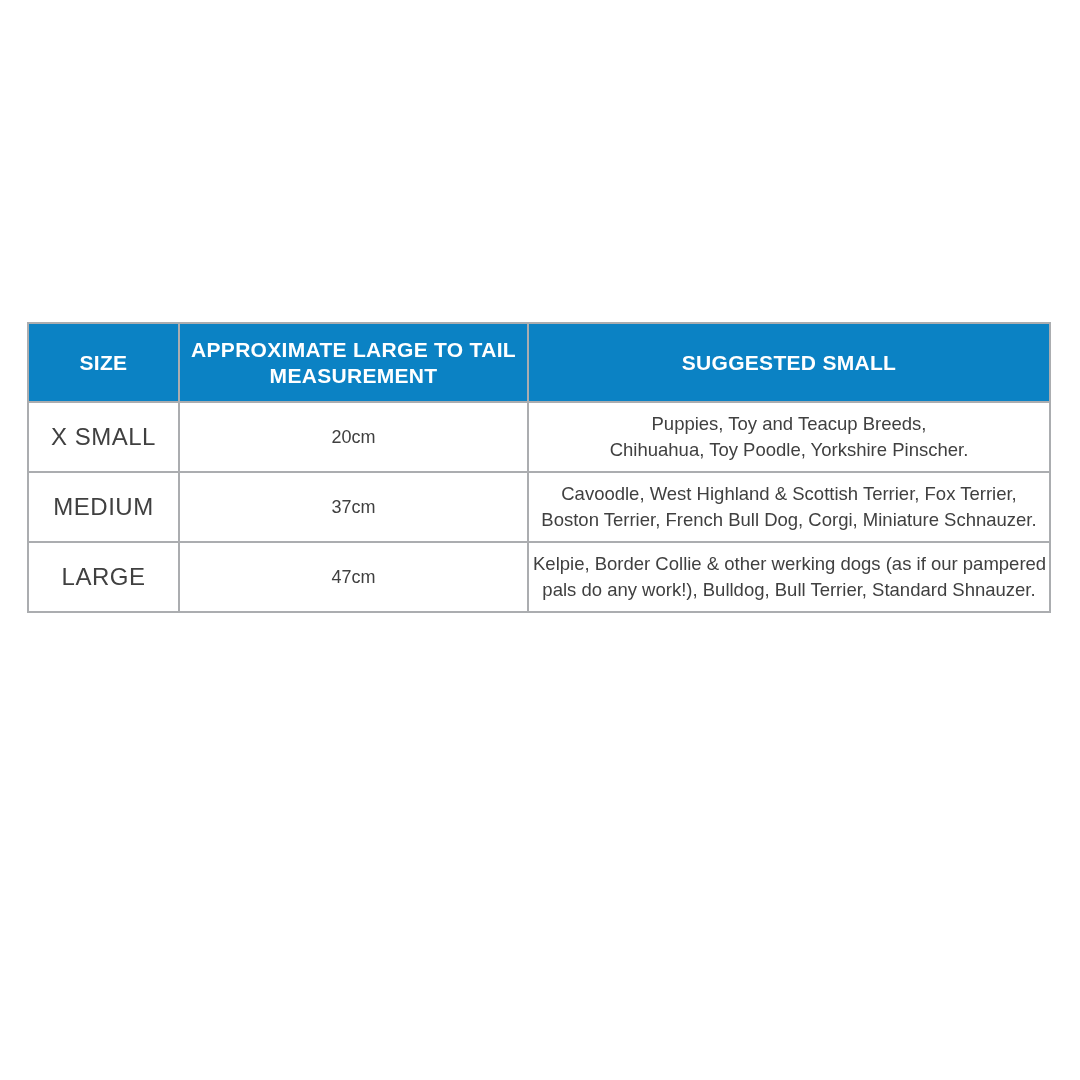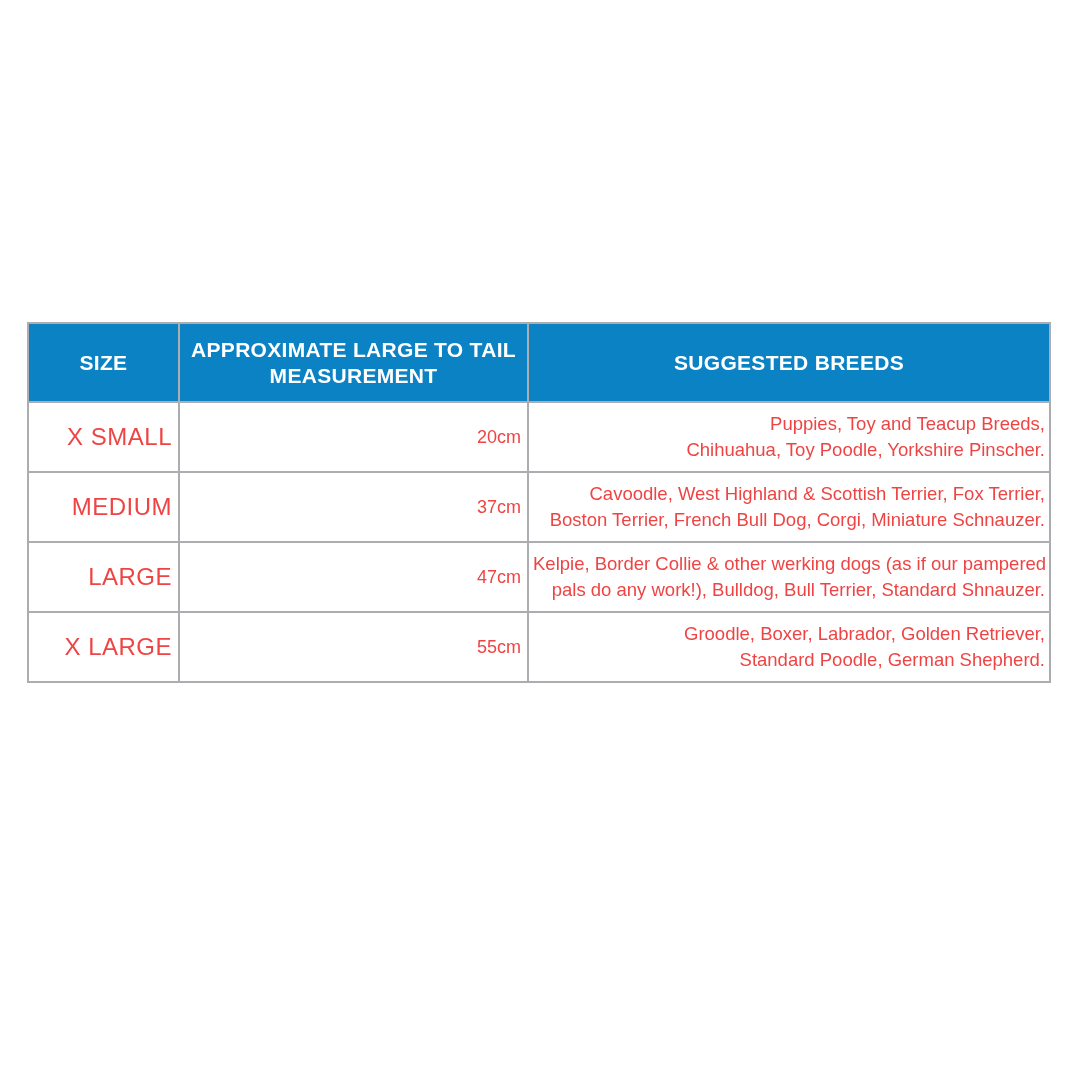--- a/index.html
+++ b/index.html
@@ -39,22 +39,21 @@
     background: #0b82c4;
     color: #ffffff;
     height: 77px;
     font-size: 21px;
     font-weight: 600;
     letter-spacing: 0.3px;
     line-height: 1.2;
   }
   td {
     height: 68px;
-    color: #ef4444;
-    text-align: right;
+    color: #404040;
   }
   td.size-cell {
     font-size: 24px;
     letter-spacing: 0.5px;
   }
   td.measure-cell {
     font-size: 18px;
   }
   td.breeds-cell {
     font-size: 18.5px;
@@ -73,21 +72,21 @@
   <table class="size-table">
     <colgroup>
       <col class="c-size">
       <col class="c-measure">
       <col class="c-breeds">
     </colgroup>
     <thead>
       <tr>
         <th>SIZE</th>
         <th>APPROXIMATE LARGE TO TAIL MEASUREMENT</th>
-        <th>SUGGESTED BREEDS</th>
+        <th>SUGGESTED SMALL</th>
       </tr>
     </thead>
     <tbody>
       <tr>
         <td class="size-cell">X SMALL</td>
         <td class="measure-cell">20cm</td>
         <td class="breeds-cell">
           <div class="line">Puppies, Toy and Teacup Breeds,</div>
           <div class="line">Chihuahua, Toy Poodle, Yorkshire Pinscher.</div>
         </td>
@@ -101,23 +100,15 @@
         </td>
       </tr>
       <tr>
         <td class="size-cell">LARGE</td>
         <td class="measure-cell">47cm</td>
         <td class="breeds-cell">
           <div class="line">Kelpie, Border Collie &amp; other werking dogs (as if our pampered</div>
           <div class="line">pals do any work!), Bulldog, Bull Terrier, Standard Shnauzer.</div>
         </td>
       </tr>
-      <tr>
-        <td class="size-cell">X LARGE</td>
-        <td class="measure-cell">55cm</td>
-        <td class="breeds-cell">
-          <div class="line">Groodle, Boxer, Labrador,  Golden Retriever,</div>
-          <div class="line">Standard Poodle, German Shepherd.</div>
-        </td>
-      </tr>
     </tbody>
   </table>
 </div>
 
 </body></html>

